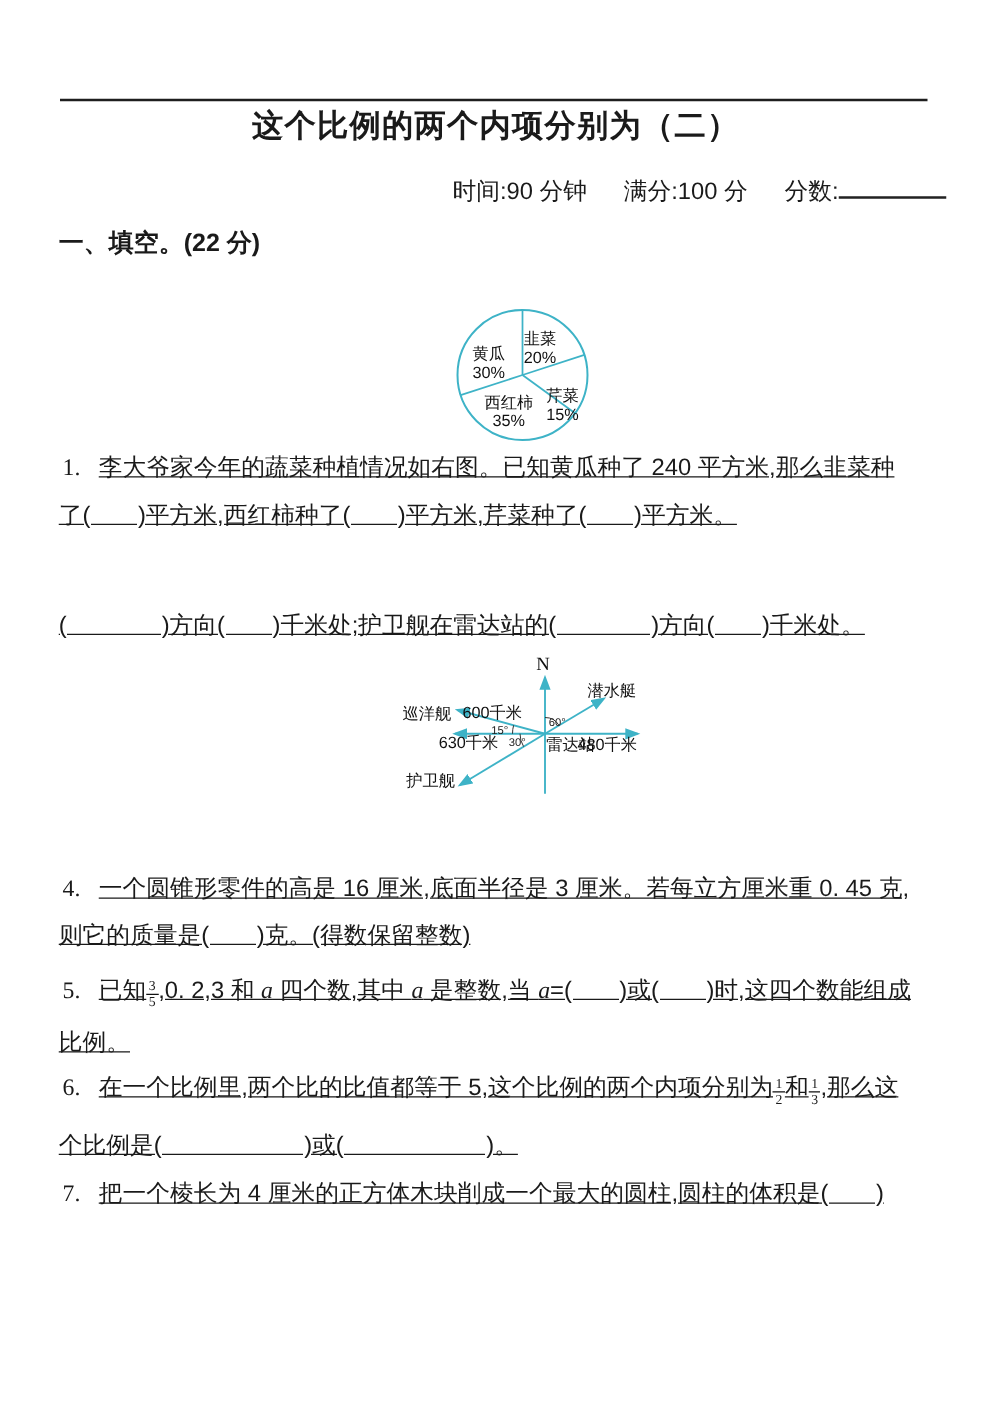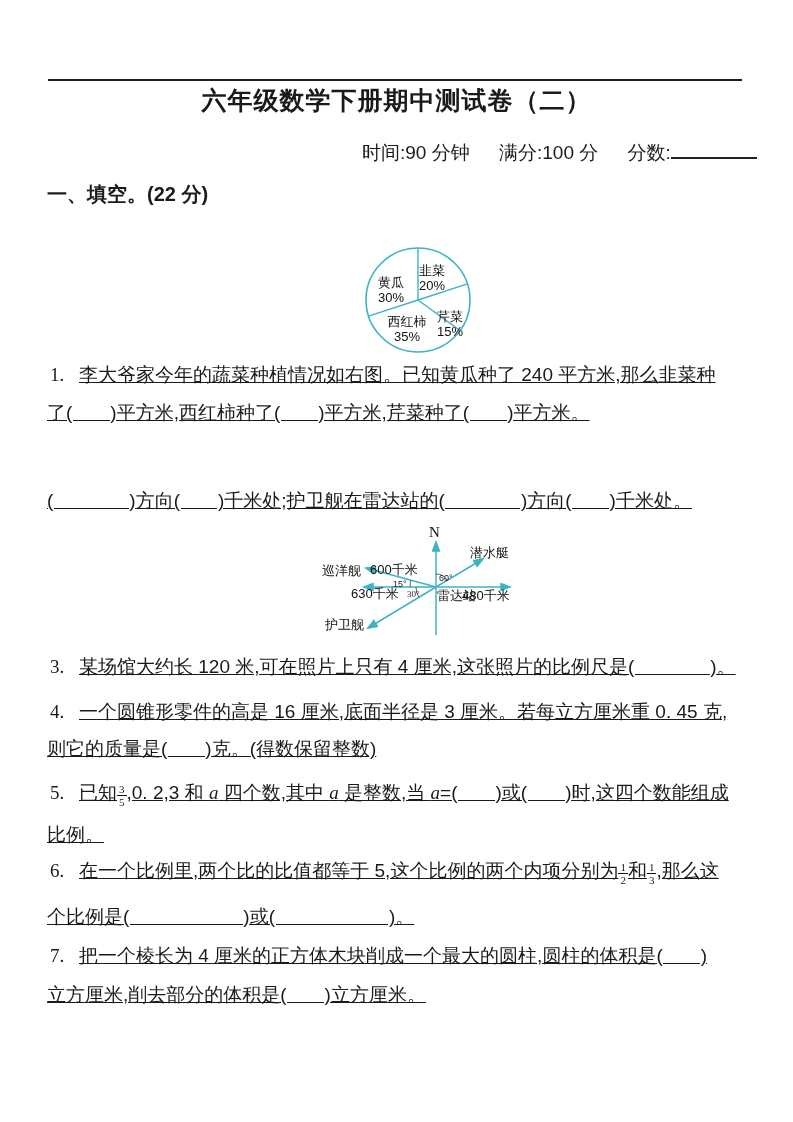--- a/index.html
+++ b/index.html
@@ -40,30 +40,30 @@
   .dl-sub{left:192px;top:23px;}
   .dl-subdist{left:184px;top:66px;}
   .dl-cru{left:44px;top:41px;}
   .dl-crudist{left:92px;top:40px;}
   .dl-esc{left:47px;top:95px;}
   .dl-escdist{left:73px;top:64px;}
   .dl-sta{left:159px;top:66px;}
   .ang{position:absolute;font-size:9px;color:#222;}
   .ang-60{left:161px;top:50px;}
   .ang-15{left:115px;top:56px;}
-  .ang-30{left:129px;top:66px;font-family:Liberation Serif, serif;}
+  .ang-30{left:129px;top:66px;}
 </style>
 </head>
 <body>
 
 <div class="page">
 
   <div class="top-rule"></div>
 
-  <h1 class="title">六年级数学下册期中测试卷（二）</h1>
+  <h1 class="title">这个比例的两个内项分别为（二）</h1>
 
   <div class="meta">
     <span class="m">时间:90 分钟</span>
     <span class="m">满分:100 分</span>
     <span>分数:</span><span class="score-line"></span>
   </div>
 
   <div class="section">一、填空。(22 分)</div>
 
   <div class="pie-wrap">
@@ -125,23 +125,20 @@
     <div class="ang ang-60">60°</div>
     <div class="dl dl-cru">巡洋舰</div>
     <div class="dl dl-crudist">600千米</div>
     <div class="ang ang-15">15°</div>
     <div class="dl dl-esc">护卫舰</div>
     <div class="dl dl-escdist">630千米</div>
     <div class="ang ang-30">30°</div>
     <div class="dl dl-sta">雷达站</div>
   </div>
 
-  <div class="ql" style="top:654px;left:50px;">
-    <span class="qno">3.</span><span>某场馆大约长 120 米,可在照片上只有 4 厘米,这张照片的比例尺是(　　　　)。</span>
-  </div>
 
   <div class="ql" style="top:699px;left:50px;">
     <span class="qno">4.</span><span>一个圆锥形零件的高是 16 厘米,底面半径是 3 厘米。若每立方厘米重 0. 45 克,</span>
   </div>
   <div class="ql" style="top:736px;">
     <span>则它的质量是(　　)克。(得数保留整数)</span>
   </div>
 
   <div class="ql" style="top:780px;left:50px;">
     <span class="qno">5.</span><span>已知</span><span class="frac"><span class="fn">3</span><span class="fd">5</span></span><span>,0. 2,3 和 </span><span class="vi">a</span><span> 四个数,其中 </span><span class="vi">a</span><span> 是整数,当 </span><span class="vi">a</span><span>=(　　)或(　　)时,这四个数能组成</span>
@@ -153,17 +150,14 @@
   <div class="ql" style="top:858px;left:50px;">
     <span class="qno">6.</span><span>在一个比例里,两个比的比值都等于 5,这个比例的两个内项分别为</span><span class="frac"><span class="fn">1</span><span class="fd">2</span></span><span>和</span><span class="frac"><span class="fn">1</span><span class="fd">3</span></span><span>,那么这</span>
   </div>
   <div class="ql" style="top:904px;">
     <span>个比例是(　　　　　　)或(　　　　　　)。</span>
   </div>
 
   <div class="ql" style="top:943px;left:50px;">
     <span class="qno">7.</span><span>把一个棱长为 4 厘米的正方体木块削成一个最大的圆柱,圆柱的体积是(　　)</span>
   </div>
-  <div class="ql" style="top:982px;">
-    <span>立方厘米,削去部分的体积是(　　)立方厘米。</span>
-  </div>
 
 </div>
 
 </body></html>

